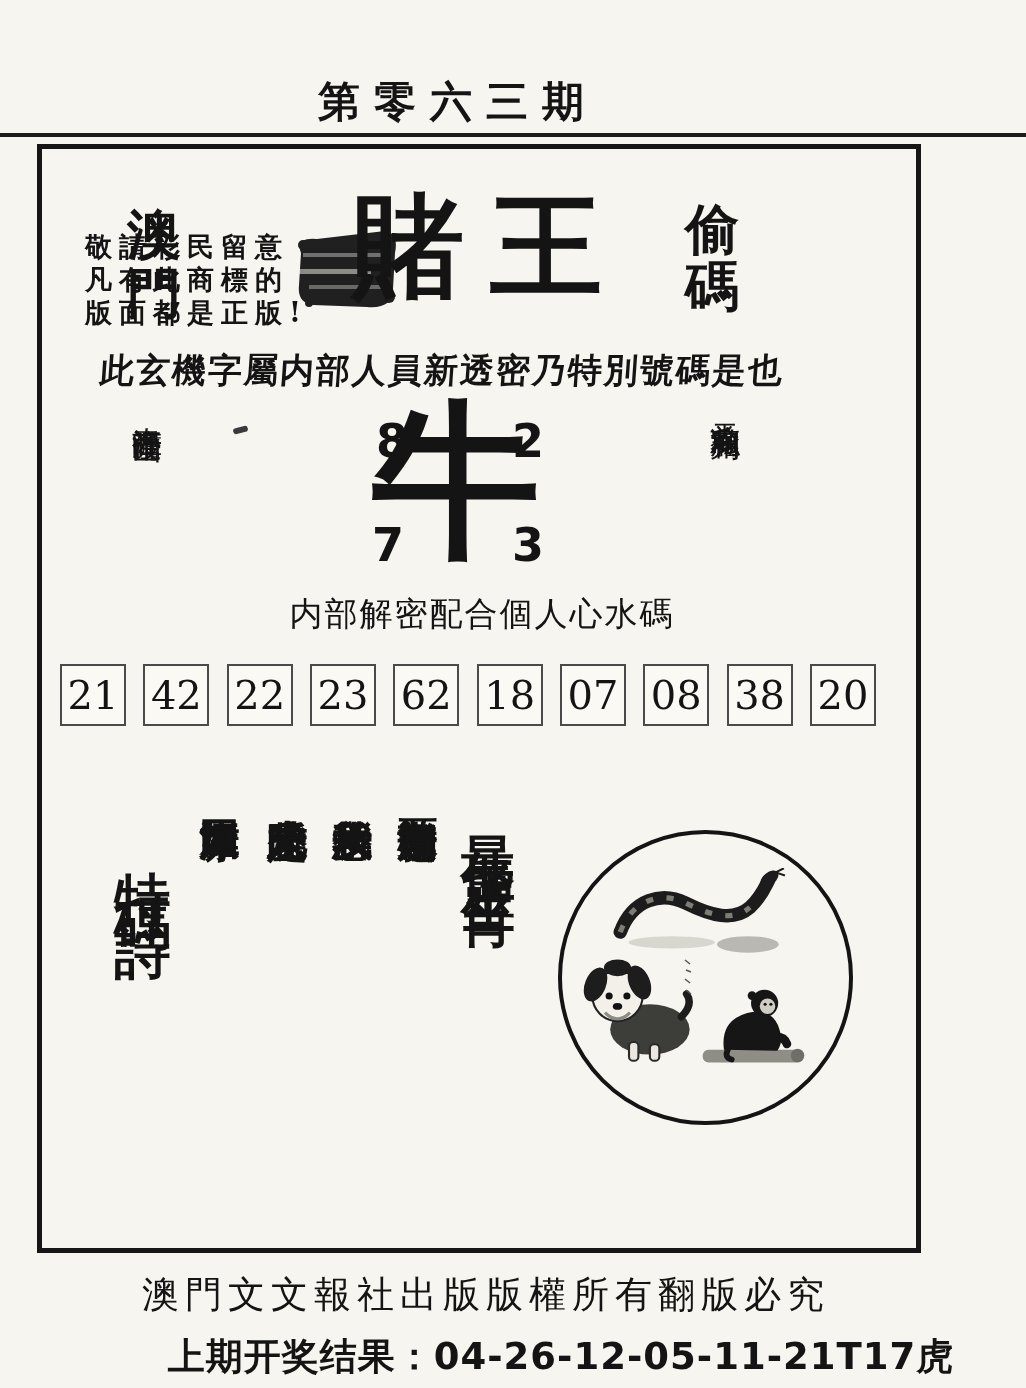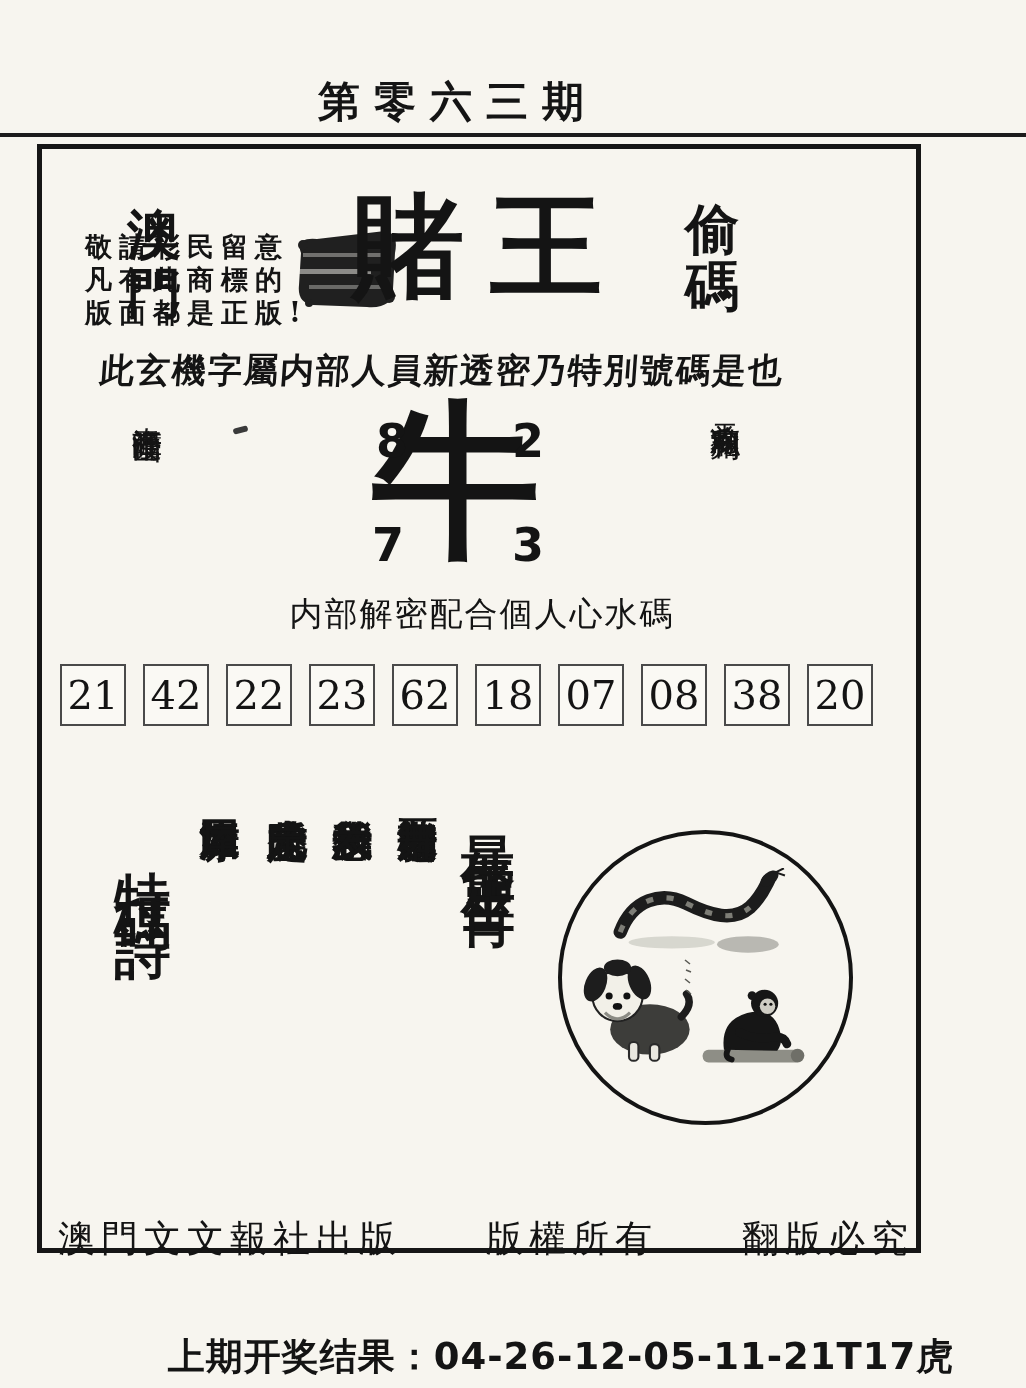--- a/index.html
+++ b/index.html
@@ -42,21 +42,21 @@
     font-family:"DejaVu Sans","Liberation Sans",sans-serif;}
   .cn-tl{left:376px;top:414px;}
   .cn-tr{left:512px;top:414px;}
   .cn-bl{left:372px;top:518px;}
   .cn-br{left:512px;top:518px;}
   .decode-caption{left:245px;top:592px;width:400px;text-align:center;
     font-size:33px;letter-spacing:2px;white-space:nowrap;}
   .ink-speck{left:233px;top:427px;width:15px;height:6px;background:#3a3a3a;
     border-radius:3px;transform:rotate(-14deg);}
 
-  .numbers-row{left:60px;top:664px;width:816px;display:flex;gap:17px;}
+  .numbers-row{left:60px;top:664px;width:816px;display:flex;justify-content:space-between;}
   .num-box{width:66px;height:62px;border:2px solid #4a4a4a;box-sizing:border-box;
     display:flex;align-items:center;justify-content:center;
     font-size:40px;background:#faf9f4;}
 
   .special-title{left:116px;top:826px;font-size:56px;font-weight:900;
     letter-spacing:26px;line-height:1;}
   .poem-col{top:788px;font-size:40px;font-weight:800;letter-spacing:0px;
     line-height:1;font-family:"DejaVu Sans","Liberation Sans",sans-serif;}
   .pc-1{left:200px;}
   .pc-2{left:268px;}
@@ -68,22 +68,22 @@
   .zodiac-circle{left:558px;top:830px;width:295px;height:295px;
     border:4px solid #141414;border-radius:50%;box-sizing:border-box;}
   .snake-pos{left:612px;top:868px;width:175px;height:88px;}
   .dog-pos{left:583px;top:950px;width:115px;height:115px;}
   .monkey-pos{left:693px;top:982px;width:120px;height:92px;}
   .sig-pos{left:682px;top:958px;width:12px;height:42px;}
 
   .guess-zodiac{left:66px;top:1182px;font-size:36px;letter-spacing:5px;white-space:nowrap;}
   .pairing{left:554px;top:1182px;font-size:36px;letter-spacing:4px;white-space:nowrap;}
 
-  .footer-row{left:58px;top:1214px;width:856px;display:flex;
-    justify-content:space-between;font-size:37px;letter-spacing:6px;}
+  .footer-row{left:58px;top:1270px;width:856px;display:flex;
+    justify-content:center;font-size:37px;letter-spacing:6px;}
   .result-line{left:0;top:1332px;width:1026px;text-align:center;
     font-size:37px;font-weight:800;padding-left:9px;
     font-family:"DejaVu Sans","Liberation Sans",sans-serif;}
   .result-inner{display:inline-block;margin-left:78px;letter-spacing:1px;white-space:nowrap;}
 </style>
 </head>
 <body>
 
 <div class="page">
 

